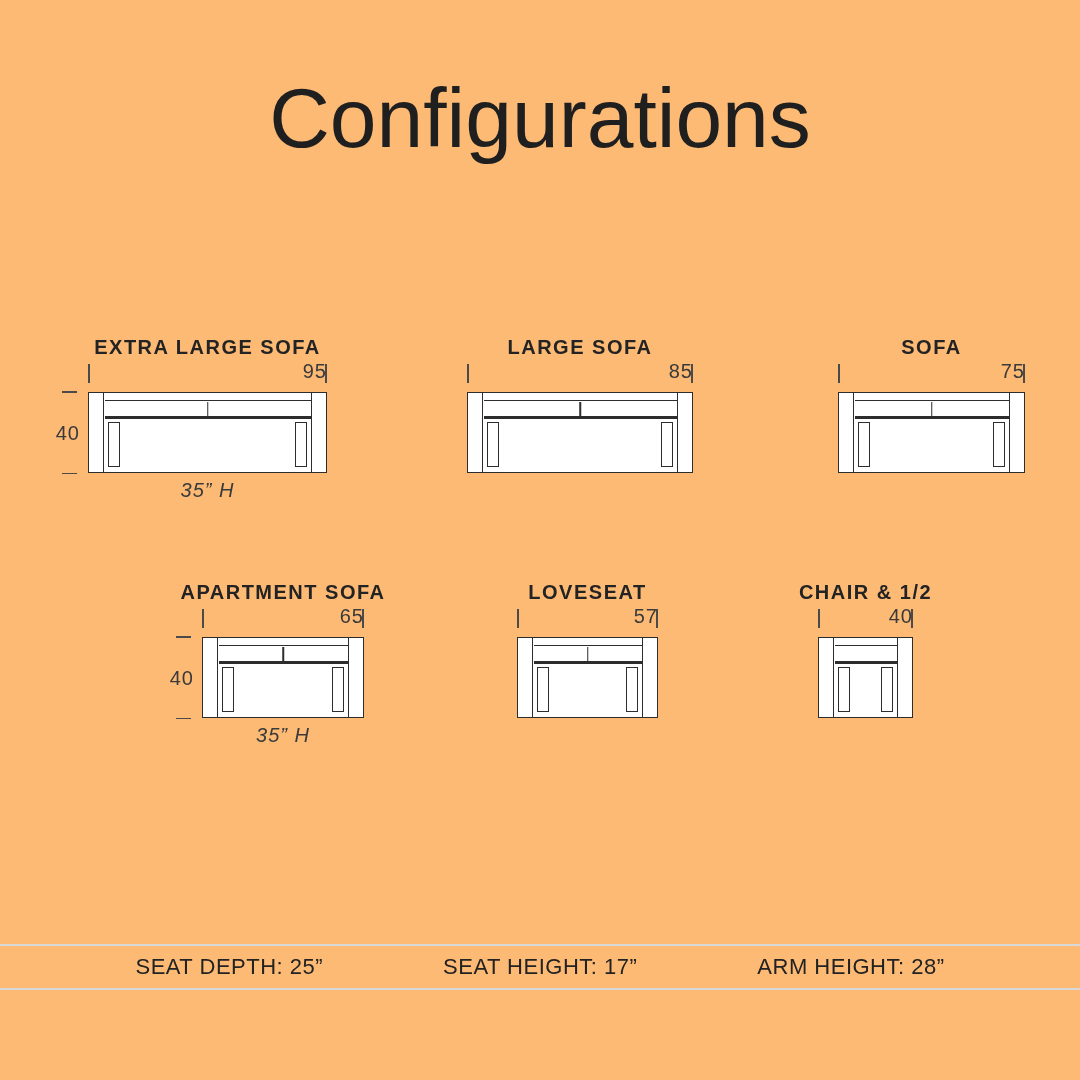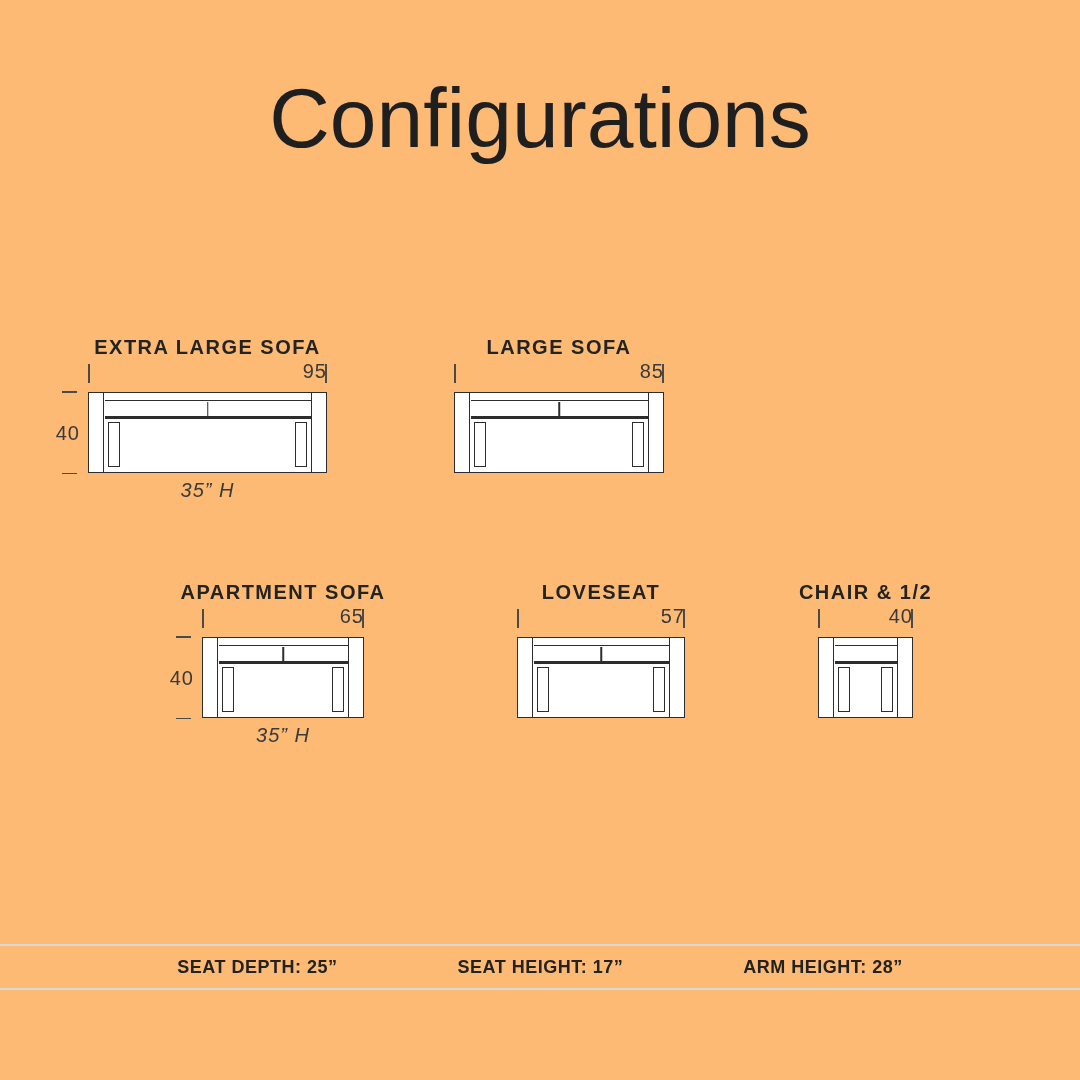--- a/index.html
+++ b/index.html
@@ -77,29 +77,29 @@
     font-style:italic;
   }
   
   .footer{
     position:absolute;left:0;top:944px;width:1080px;height:46px;
     border-top:2px solid #d8d8d8;border-bottom:2px solid #d8d8d8;
     box-sizing:border-box;
     display:flex;align-items:center;justify-content:center;gap:120px;
   }
   .spec{
-    font-size:18px;font-weight:700;letter-spacing:0.5px;
+    font-size:22px;font-weight:400;letter-spacing:0.5px;
     color:#222222;white-space:nowrap;
   }
   
   #d-xl{left:88px;top:392px;width:239px;}
-  #d-large{left:454px;top:392px;width:210px;}
+  #d-large{left:467px;top:392px;width:226px;}
   #d-sofa{left:838px;top:392px;width:187px;}
   #d-apt{left:202px;top:637px;width:162px;border-radius:13px;}
-  #d-love{left:517px;top:637px;width:168px;}
+  #d-love{left:517px;top:637px;width:141px;}
   #d-chair{left:818px;top:637px;width:95px;}
 </style>
 </head>
 <body>
 
 <div id="page">
 
   <div class="page-title">Configurations</div>
 
   <div class="diagram" id="d-xl">
@@ -135,20 +135,36 @@
     <div class="sofa">
       <div class="arm left"></div>
       <div class="arm right"></div>
       <div class="back-strip"></div>
       <div class="back-cushion split"></div>
       <div class="leg left"></div>
       <div class="leg right"></div>
     </div>
   </div>
 
+  <div class="diagram" id="d-sofa">
+    <div class="diag-label">SOFA</div>
+    <div class="width-dim">
+      <span class="wtick left"></span>
+      <span class="dim-num">75</span>
+      <span class="wtick right"></span>
+    </div>
+    <div class="sofa">
+      <div class="arm left"></div>
+      <div class="arm right"></div>
+      <div class="back-strip"></div>
+      <div class="back-cushion split"></div>
+      <div class="leg left"></div>
+      <div class="leg right"></div>
+    </div>
+  </div>
 
   <div class="diagram" id="d-apt">
     <div class="diag-label">APARTMENT SOFA</div>
     <div class="width-dim">
       <span class="wtick left"></span>
       <span class="dim-num">65</span>
       <span class="wtick right"></span>
     </div>
     <div class="sofa">
       <div class="arm left"></div>

